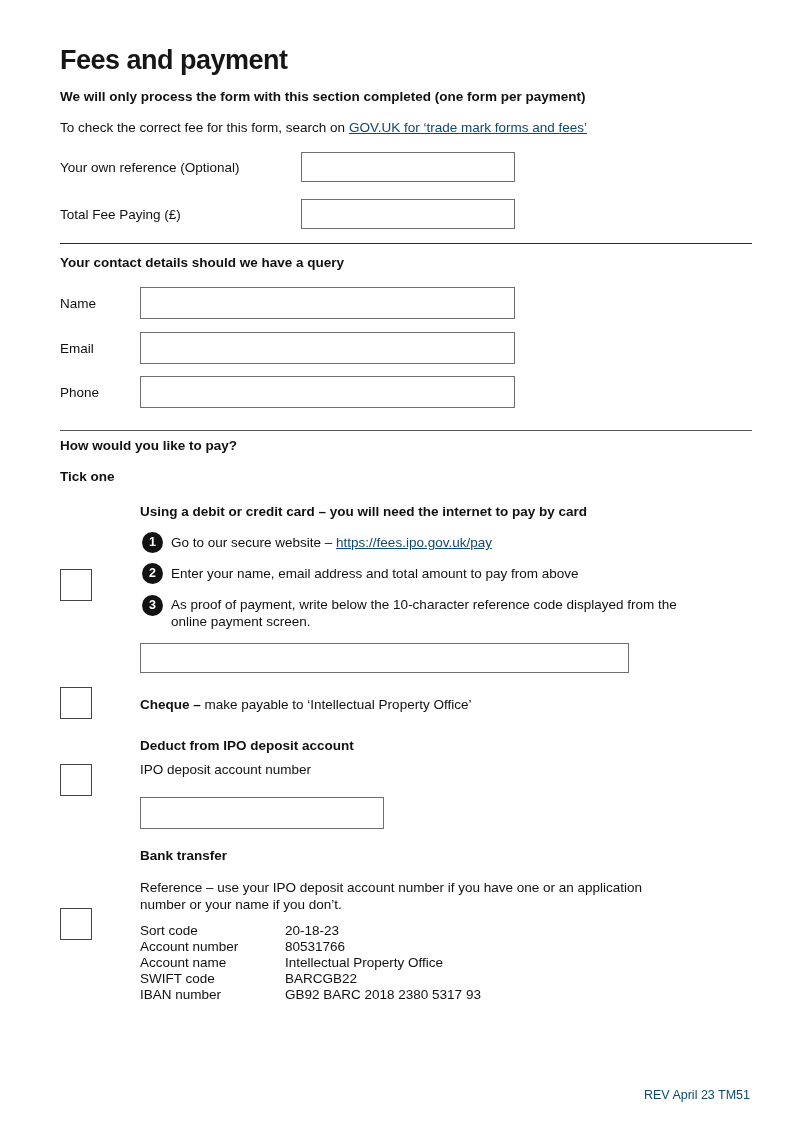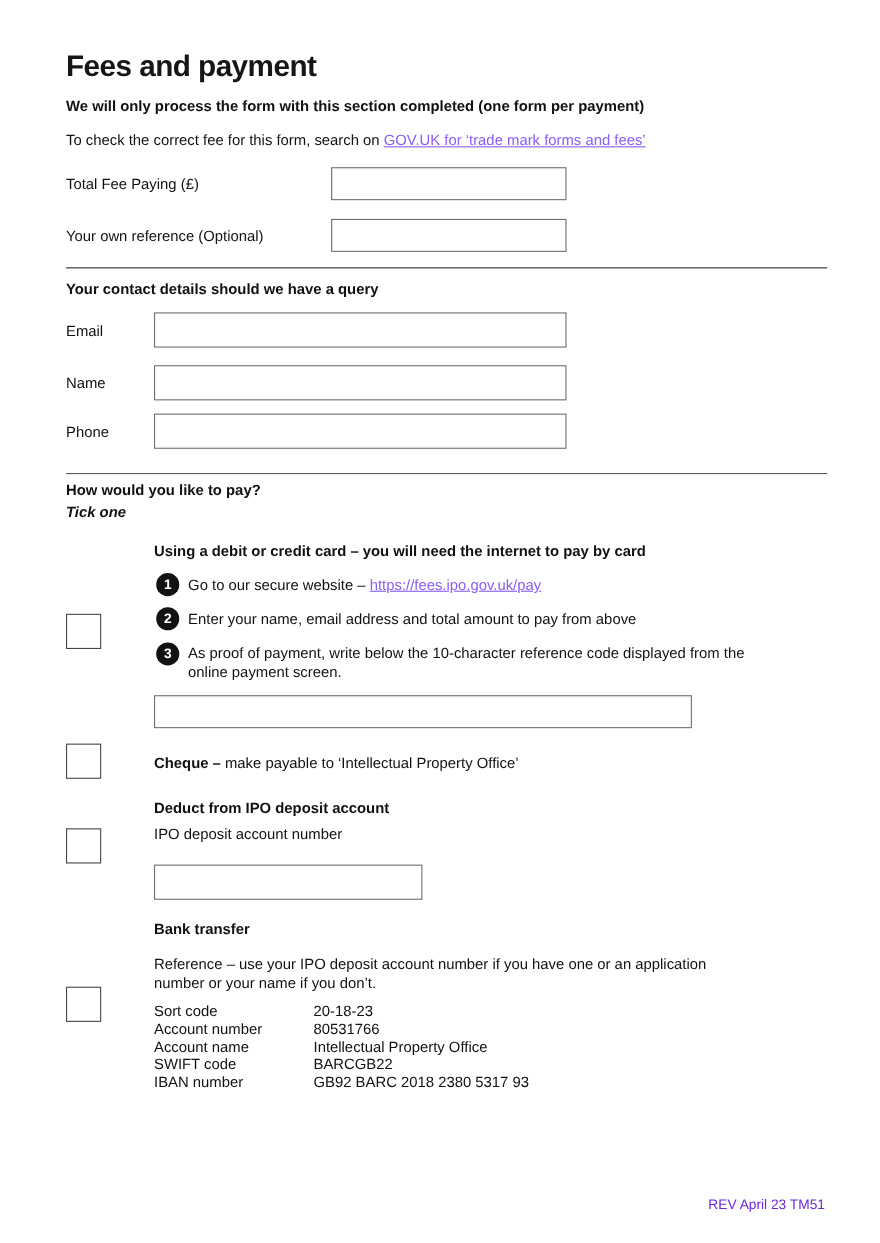--- a/index.html
+++ b/index.html
@@ -11,21 +11,21 @@
   }
   .page { padding: 45px 48px 0 60px; }
   b, .bold { font-weight: bold; }
 
   h1.page-title {
     font-size: 27px; line-height: 31px; font-weight: bold;
     letter-spacing: -0.5px; color: #161616;
   }
   .note { margin-top: 13px; font-weight: bold; line-height: 16px; }
   .fee-check { margin-top: 15px; line-height: 16px; }
-  a.link, .link { color: #8b5cf6; text-decoration: underline; cursor: pointer; }
+  a.link, .link { color: #0c4a6e; text-decoration: underline; cursor: pointer; }
 
   .field-row { display: flex; align-items: center; }
   .fee-row { margin-top: 16px; }
   .fee-row + .fee-row { margin-top: 17px; }
   .fee-label { width: 241px; flex: none; }
   .box-input {
     border: 1.5px solid #6e6e6e; background: #ffffff; outline: none;
     font-family: inherit; font-size: 13.5px; color: #111;
     padding: 0 6px;
   }
@@ -36,21 +36,21 @@
 
   .section-heading { margin-top: 11px; font-weight: bold; line-height: 16px; }
 
   .contact-row { margin-top: 13px; }
   .contact-row.first { margin-top: 16px; }
   .contact-row.phone { margin-top: 12px; }
   .contact-label { width: 80px; flex: none; }
   .contact-input { width: 375px; height: 32px; }
 
   .pay-heading { margin-top: 7px; font-weight: bold; line-height: 16px; }
-  .tick-one { margin-top: 4px; font-weight: bold; line-height: 16px; font-style: italic; }
+  .tick-one { margin-top: 15px; font-weight: bold; line-height: 16px; }
 
   .option { display: flex; align-items: center; }
   .option-card    { margin-top: 12px; }
   .option-deposit { margin-top: 12px; }
   .option-cheque  { margin-top: 14px; }
   .option-bank    { margin-top: 15px; }
   .checkbox {
     width: 32px; height: 32px; flex: none;
     border: 1.5px solid #454545; background: #ffffff; cursor: pointer;
   }
@@ -80,55 +80,55 @@
   .inline-text { line-height: 16px; }
 
   .bank-note { margin-top: 16px; line-height: 16.5px; max-width: 505px; }
   .bank-use { margin-top: 15px; line-height: 16px; }
   .bank-table { margin-top: 10px; }
   .bank-row { display: flex; line-height: 16px; }
   .bank-label { width: 145px; flex: none; }
 
   .footer {
     position: absolute; top: 1088px; right: 50px;
-    font-size: 12.5px; line-height: 14px; color: #6d28d9;
+    font-size: 12.5px; line-height: 14px; color: #0c4a6e;
   }
 </style>
 </head>
 <body>
 
 <div class="page">
 
   <h1 class="page-title">Fees and payment</h1>
 
   <p class="note">We will only process the form with this section completed (one form per payment)</p>
 
   <p class="fee-check"><span>To check the correct fee for this form, search on </span><a class="link" href="#">GOV.UK for ‘trade mark forms and fees’</a></p>
 
   <div class="field-row fee-row">
+    <span class="fee-label">Your own reference (Optional)</span>
+    <input type="text" class="box-input fee-input" style="">
+  </div>
+
+  <div class="field-row fee-row">
     <span class="fee-label">Total Fee Paying (£)</span>
     <input type="text" class="box-input fee-input" style="">
   </div>
 
-  <div class="field-row fee-row">
-    <span class="fee-label">Your own reference (Optional)</span>
-    <input type="text" class="box-input fee-input" style="">
-  </div>
-
   <hr class="rule">
 
   <p class="section-heading">Your contact details should we have a query</p>
+
+  <div class="field-row contact-row first">
+    <span class="contact-label">Name</span>
+    <input type="text" class="box-input contact-input" style="">
+  </div>
 
   <div class="field-row contact-row">
     <span class="contact-label">Email</span>
-    <input type="text" class="box-input contact-input" style="">
-  </div>
-
-  <div class="field-row contact-row first">
-    <span class="contact-label">Name</span>
     <input type="text" class="box-input contact-input" style="">
   </div>
 
   <div class="field-row contact-row phone">
     <span class="contact-label">Phone</span>
     <input type="text" class="box-input contact-input" style="">
   </div>
 
   <hr class="rule2">
 

